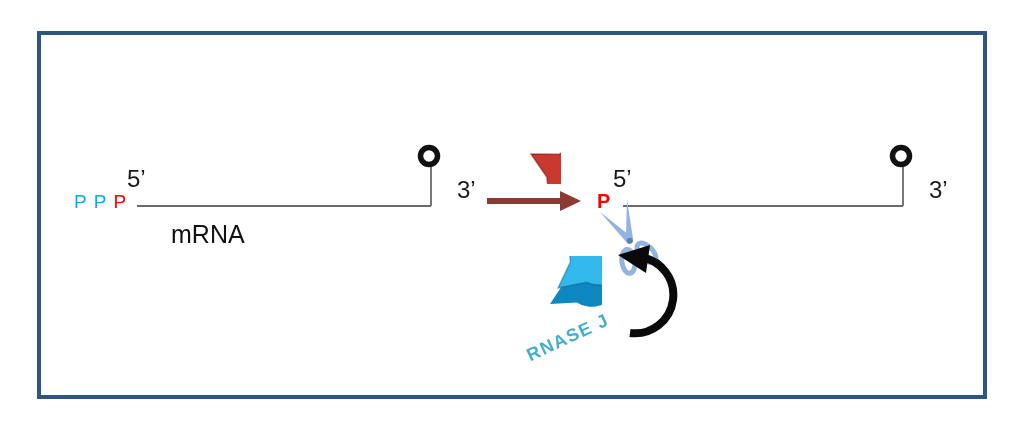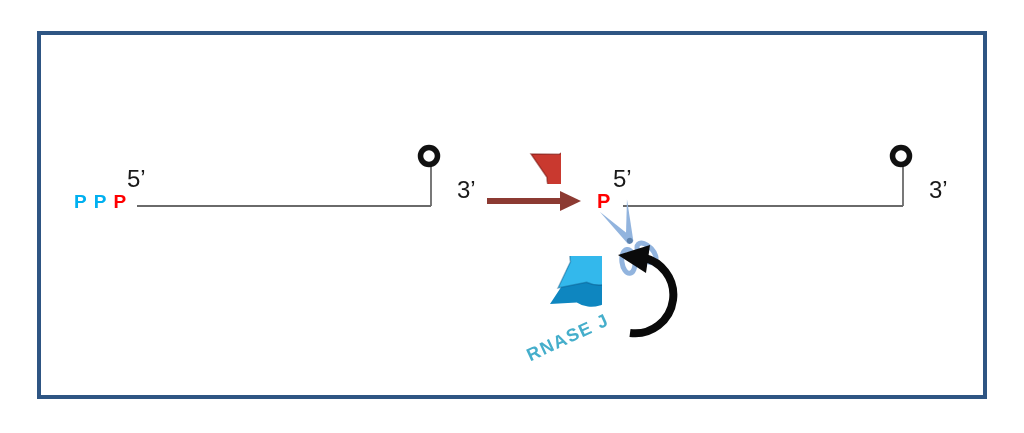--- a/index.html
+++ b/index.html
@@ -14,21 +14,21 @@
   .frame {
     position: absolute;
     left: 37px; top: 31px;
     width: 942px; height: 360px;
     border: 4px solid #2e5583;
     background: #ffffff;
   }
   .abs { position: absolute; }
   .ppp {
     left: 74px; top: 191px;
-    font-size: 19px; font-weight: bold;
+    font-size: 19px; font-weight: normal;
     letter-spacing: 0;
   }
   .ppp span { margin-right: 7px; }
   .prime { font-size: 24px; color: #1a1a1a; }
   .five-left  { left: 127px; top: 165px; }
   .three-left { left: 457px; top: 176px; }
   .five-right  { left: 613px; top: 165px; }
   .three-right { left: 929px; top: 176px; }
   .strand { height: 2px; background: #6a6a6a; top: 205px; }
   .strand.left  { left: 137px; width: 294px; }
@@ -66,20 +66,21 @@
 
   <div class="abs strand left"></div>
 
   <svg class="abs hairpin-left" width="34" height="64" viewBox="0 0 34 64">
     <line x1="17" y1="20" x2="17" y2="62" stroke="#6a6a6a" stroke-width="1.8"></line>
     <circle cx="15" cy="12" r="8.5" fill="none" stroke="#111111" stroke-width="5.5"></circle>
   </svg>
 
   <div class="abs prime three-left">3’</div>
 
+  <div class="abs mrna-label">mRNA</div>
 
 
   <svg class="abs red-pacman" width="58" height="58" viewBox="0 0 58 58">
     <path d="M28,28 L53,15 A27.8,27.8 0 1 1 53,41 Z" transform="rotate(28 28 28)" fill="#c9392f"></path>
     <path d="M28,28 L53,15 A27.8,27.8 0 1 1 53,41 Z" transform="rotate(28 28 28)" fill="none" stroke="rgba(120,20,15,0.55)" stroke-width="1.5"></path>
   </svg>
 
   <svg class="abs straight-arrow" width="100" height="26" viewBox="0 0 100 26">
     <line x1="3" y1="13" x2="78" y2="13" stroke-width="6" stroke="#8c3a32"></line>
     <polygon points="76,3 97,13 76,23" fill="#8c3a32"></polygon>

